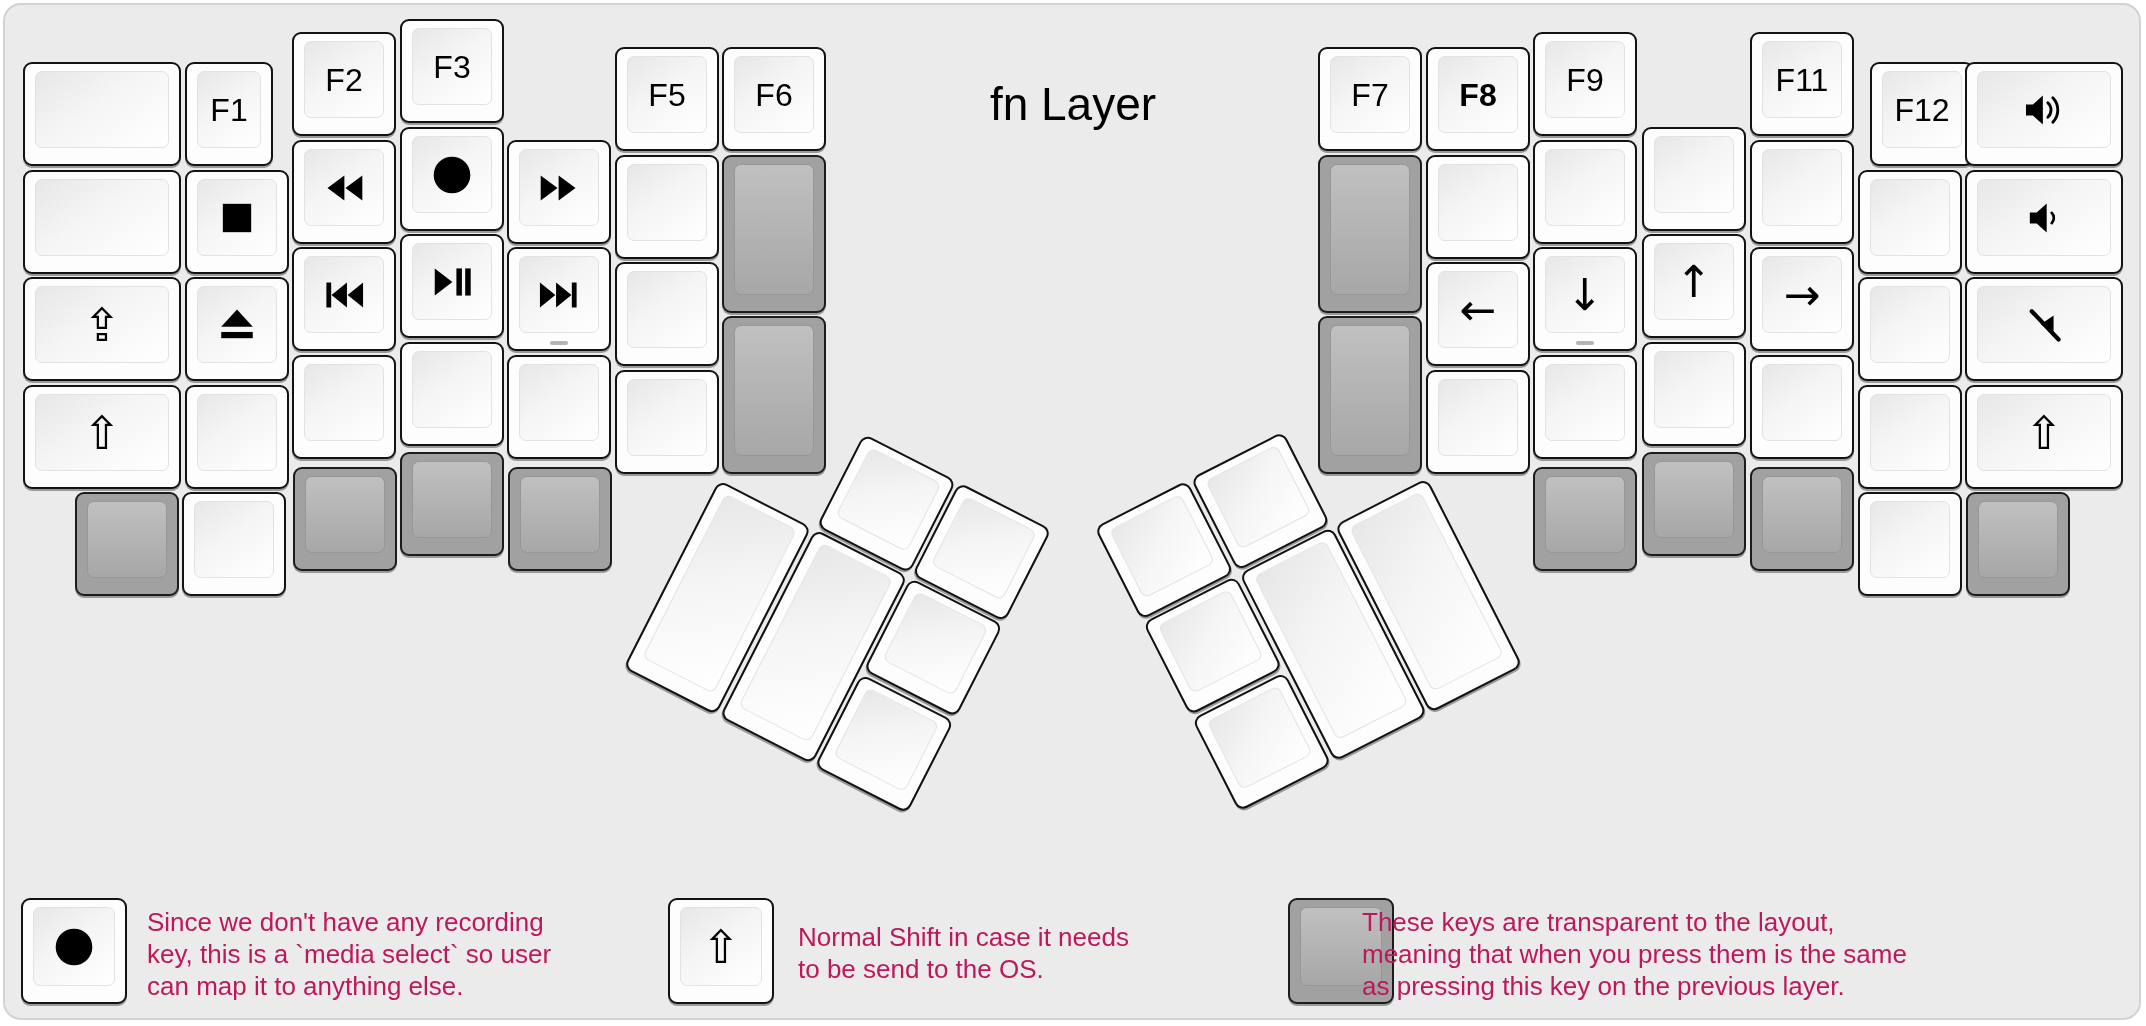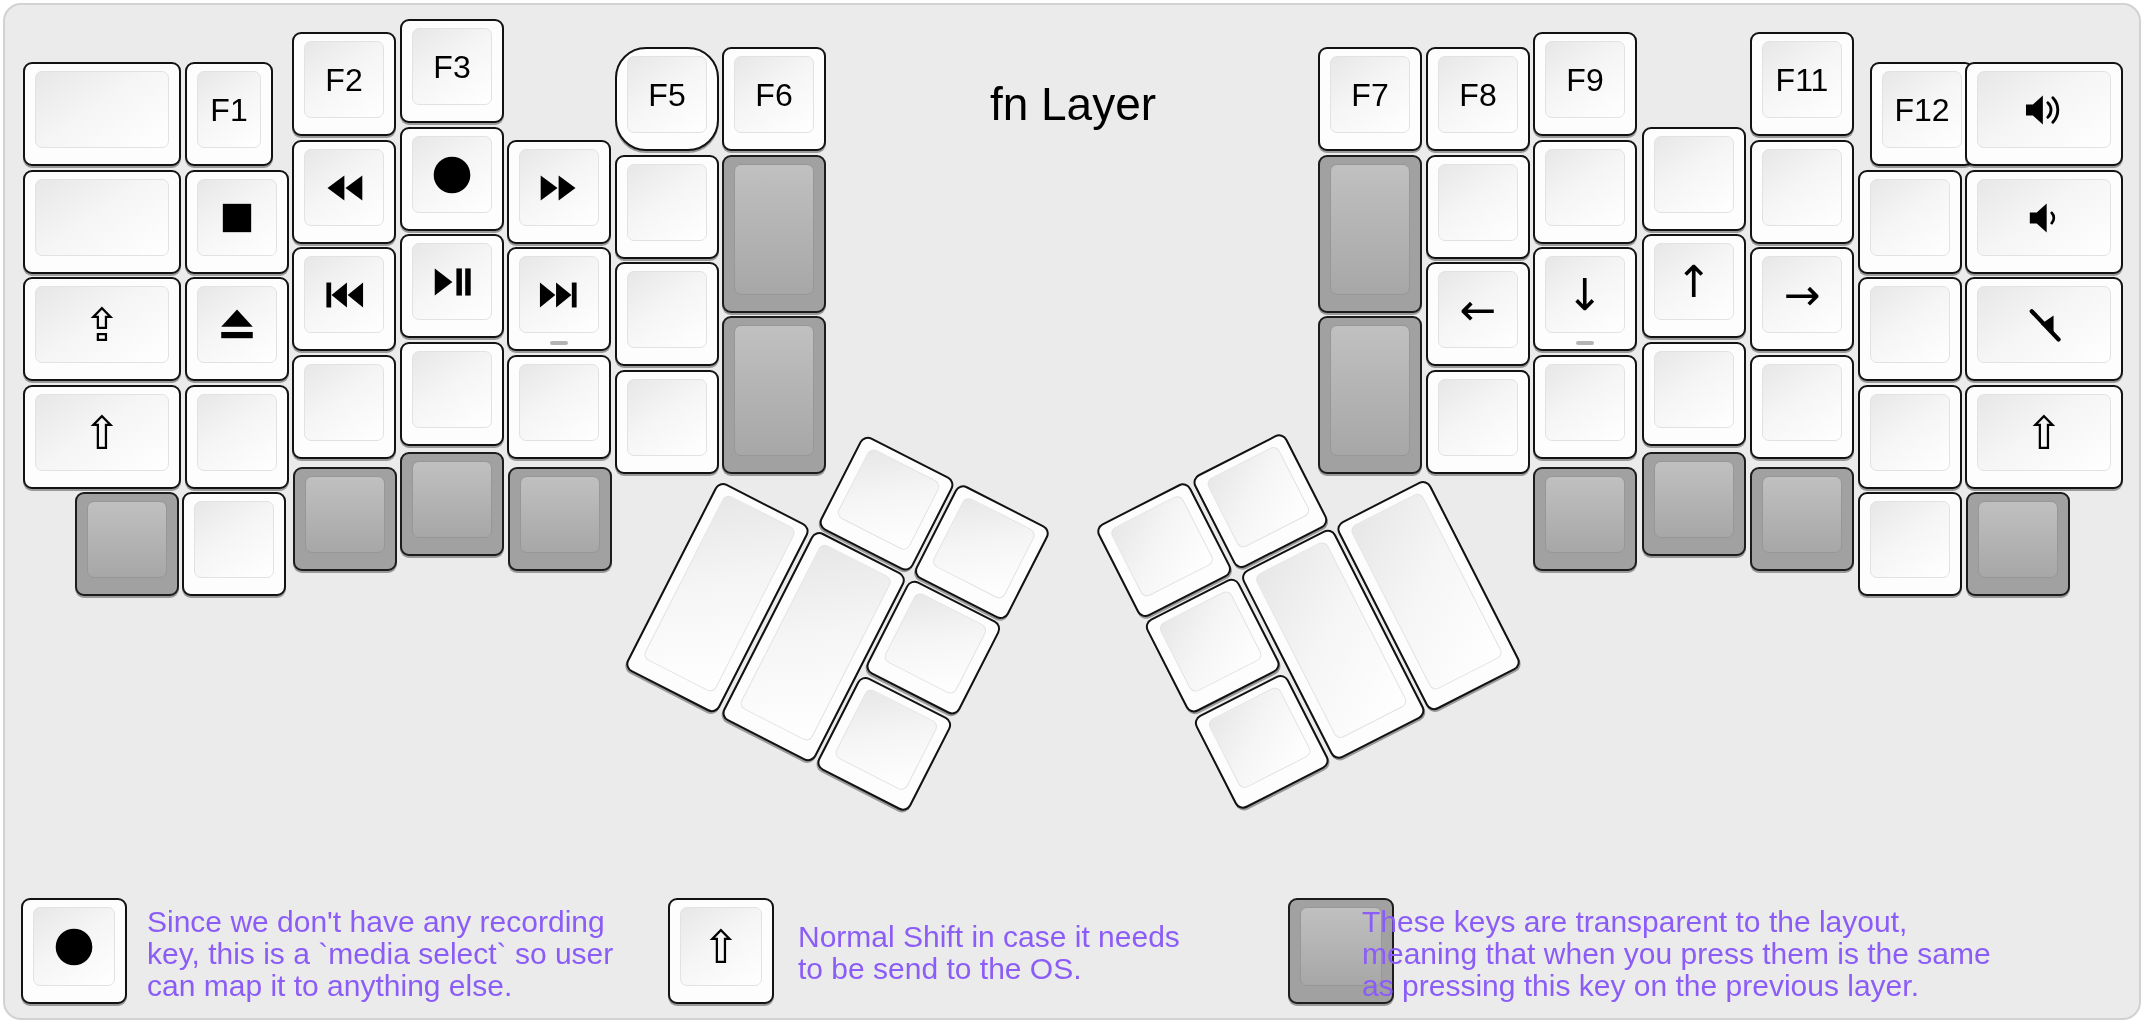--- a/index.html
+++ b/index.html
@@ -18,21 +18,21 @@
   .key .lbl{display:block;line-height:1;}
   .f32{font-size:32px;font-family:"Liberation Sans",sans-serif;}
   .f46{font-size:46px;font-family:"DejaVu Sans",sans-serif;}
   .f44{font-size:44px;font-family:"DejaVu Sans",sans-serif;}
   .homing{position:absolute;left:50%;bottom:4px;width:18px;height:4px;margin-left:-9px;
           background:#b4b4b4;border-radius:2px;}
   .icon-wrap{display:flex;align-items:center;justify-content:center;}
   .cluster{position:absolute;width:0;height:0;transform-origin:0 0;}
   #title{position:absolute;left:873px;top:78px;width:400px;text-align:center;
          font-size:46px;line-height:1.15;color:#000;}
-  .legend-text{position:absolute;font-size:30px;line-height:32px;white-space:pre-line;color:#8b5cf6;}
+  .legend-text{position:absolute;font-size:26px;line-height:32px;white-space:pre-line;color:#be185d;}
   #lt0{left:147px;top:906px;width:500px;}
   #lt1{left:798px;top:921px;width:440px;}
   #lt2{left:1362px;top:906px;width:760px;}
 </style>
 </head>
 <body>
 
 <div id="stage">
   <div class="panel"></div>
   <div id="title">fn Layer</div>
@@ -155,21 +155,21 @@
               <path d="M10.4 5.2 v13.6 L18.8 12 Z" fill="#000"></path>
               <rect x="19" y="5.2" width="2.6" height="13.6" fill="#000"></rect>
             </svg>
           </span>
         </div>
         <div class="homing"></div>
       </div>
       <div class="key" style="left: 507px; top: 355px; width: 104px; height: 104px;">
         <div class="face"></div>
       </div>
-      <div class="key" style="left: 615px; top: 47px; width: 104px; height: 104px; border-radius: 31px;">
+      <div class="key" style="left: 615px; top: 47px; width: 104px; height: 104px;">
         <div class="face">
           <span class="lbl f32">F5</span>
         </div>
       </div>
       <div class="key" style="left: 615px; top: 155px; width: 104px; height: 104px;">
         <div class="face"></div>
       </div>
       <div class="key" style="left: 615px; top: 262px; width: 104px; height: 104px;">
         <div class="face"></div>
       </div>
@@ -206,21 +206,21 @@
         <div class="face">
           <span class="lbl f32">F7</span>
         </div>
       </div>
       <div class="key gray" style="left: 1318px; top: 155px; width: 104px; height: 158px;">
         <div class="face"></div>
       </div>
       <div class="key gray" style="left: 1318px; top: 316px; width: 104px; height: 158px;">
         <div class="face"></div>
       </div>
-      <div class="key" style="left: 1426px; top: 47px; width: 104px; height: 104px;">
+      <div class="key" style="left: 1426px; top: 47px; width: 104px; height: 104px; font-weight: bold;">
         <div class="face">
           <span class="lbl f32">F8</span>
         </div>
       </div>
       <div class="key" style="left: 1426px; top: 155px; width: 104px; height: 104px;">
         <div class="face"></div>
       </div>
       <div class="key" style="left: 1426px; top: 262px; width: 104px; height: 104px;">
         <div class="face">
           <span class="lbl f44">←</span>

